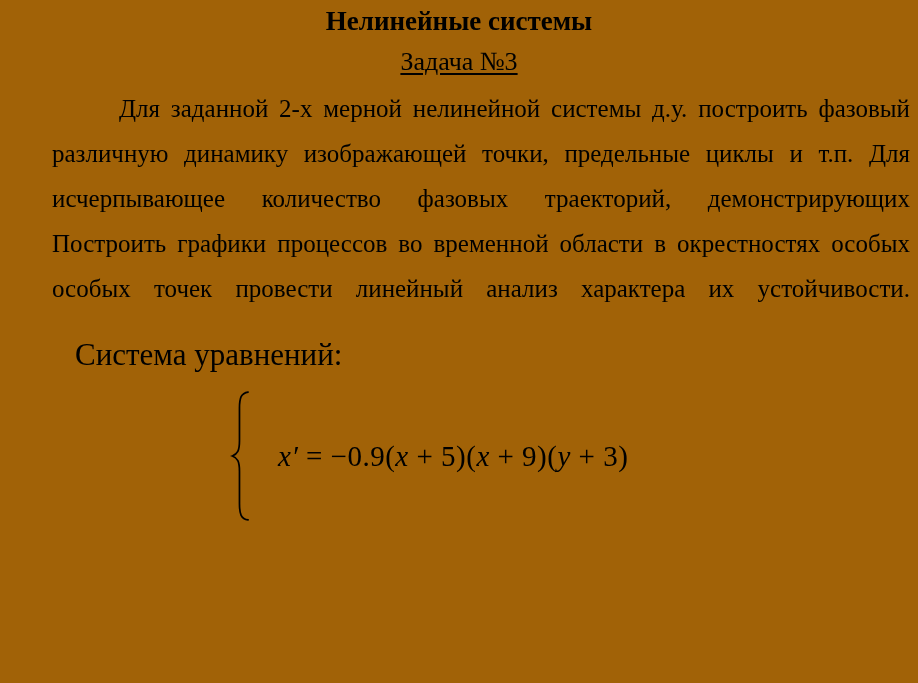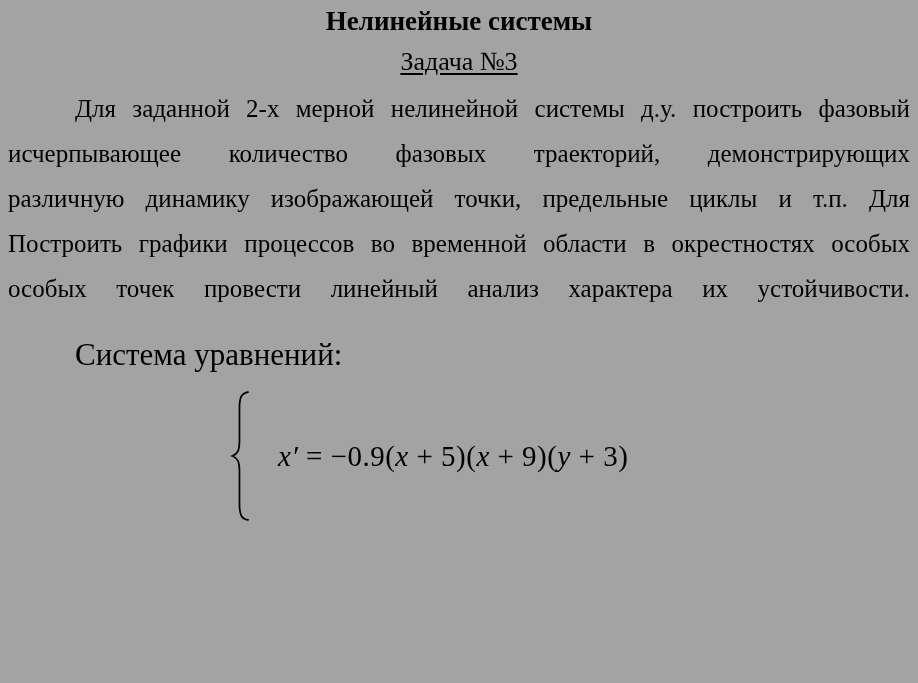--- a/index.html
+++ b/index.html
@@ -1,37 +1,37 @@
 <!DOCTYPE html>
 <html><head>
 <meta charset="utf-8">
 <style>
   html,body{margin:0;padding:0;background:#ffffff;}
   body{width:918px;height:683px;overflow:hidden;}
   .page{
     width:918px;height:683px;box-sizing:border-box;
     padding:5px 8px 0 8px;
     font-family:"Liberation Serif", serif;
-    color:#000000;background:#a3a3a3;
+    color:#000000;background:#a16207;
   }
   .title{
     font-size:27px;font-weight:bold;text-align:center;
     line-height:32px;margin:0;
   }
   .subtitle{
     text-align:center;font-size:26px;line-height:30px;margin-top:10px;
   }
   .subtitle .u{
     text-decoration:underline;text-underline-offset:3px;
   }
   .para{margin-top:9px;font-size:25px;}
   .pline{
     line-height:45px;text-align:justify;white-space:normal;
   }
-  .pline.just{text-align-last:justify;}
+  .pline.just{text-align-last:justify;margin-left:44px;}
   .pline.first{text-indent:67px;}
   .eq-label{
     margin-top:28px;font-size:31px;line-height:31px;text-indent:67px;
   }
   .system{
     margin-top:20px;margin-left:222px;
     display:flex;align-items:center;gap:26px;
   }
   .brace svg{display:block;}
   .eq-col{
@@ -49,22 +49,22 @@
 <div class="page">
 
   <h1 class="title">Нелинейные системы</h1>
 
   <div class="subtitle">
     <span class="u">Задача №3</span>
   </div>
 
   <div class="para">
     <div class="pline just first">Для заданной 2-х мерной нелинейной системы д.у. построить фазовый</div>
+    <div class="pline just">различную динамику изображающей точки, предельные циклы и т.п. Для</div>
     <div class="pline just">исчерпывающее количество фазовых траекторий, демонстрирующих</div>
-    <div class="pline just">различную динамику изображающей точки, предельные циклы и т.п. Для</div>
     <div class="pline just">Построить графики процессов во временной области в окрестностях особых</div>
     <div class="pline just">особых точек провести линейный анализ характера их устойчивости.</div>
   </div>
 
   <div class="eq-label">Система уравнений:</div>
 
   <div class="system">
     <span class="brace">
       <svg width="22" height="132" viewBox="0 0 20 130" aria-hidden="true">
         <path d="M 17 2 C 10 3 8.5 8 8.5 18 L 8.5 50 C 8.5 60 6.5 63 1.5 65 C 6.5 67 8.5 70 8.5 80 L 8.5 112 C 8.5 122 10 127 17 128" fill="none" stroke="#000000" stroke-width="1.7" stroke-linecap="round"></path>

